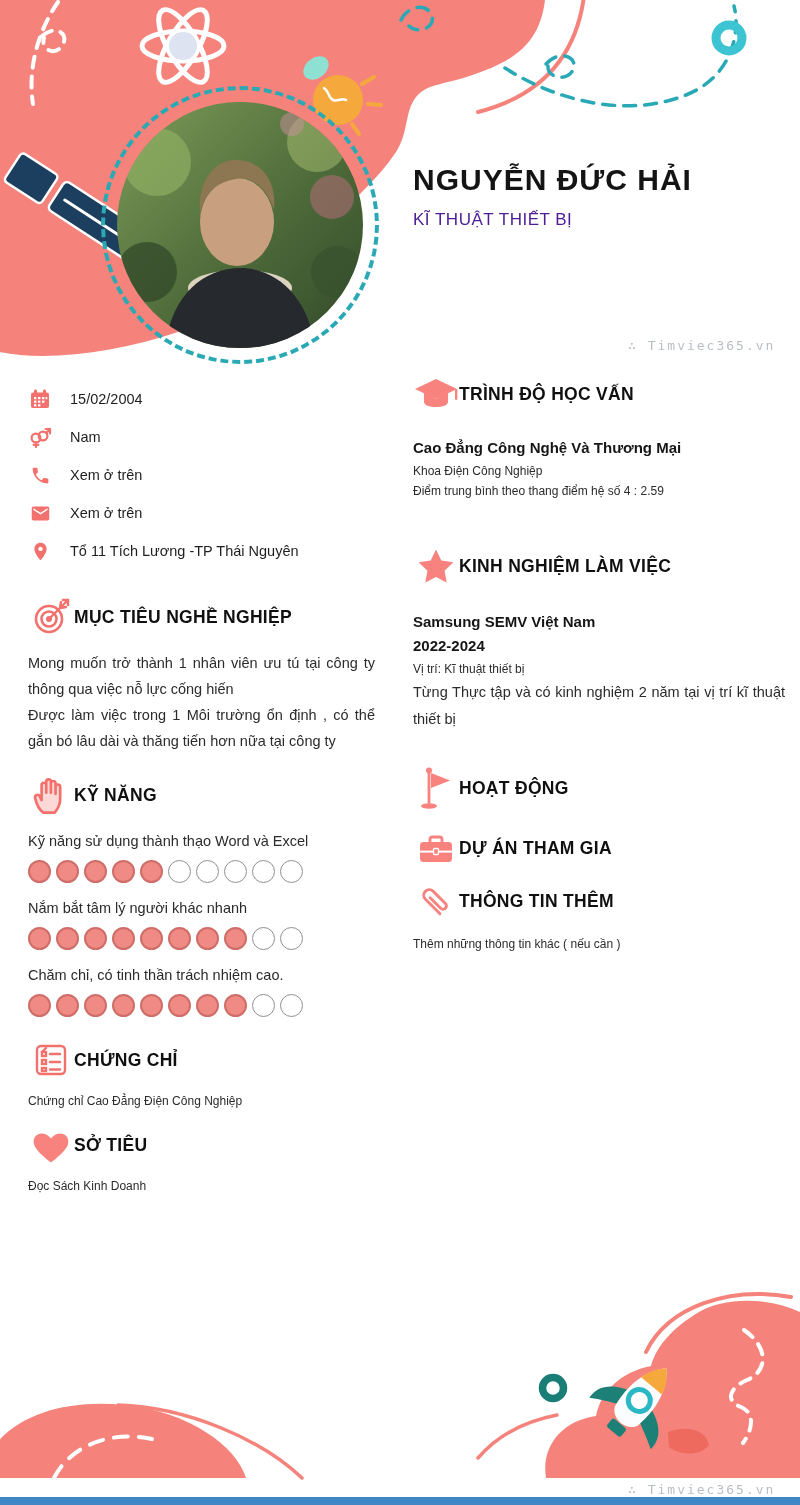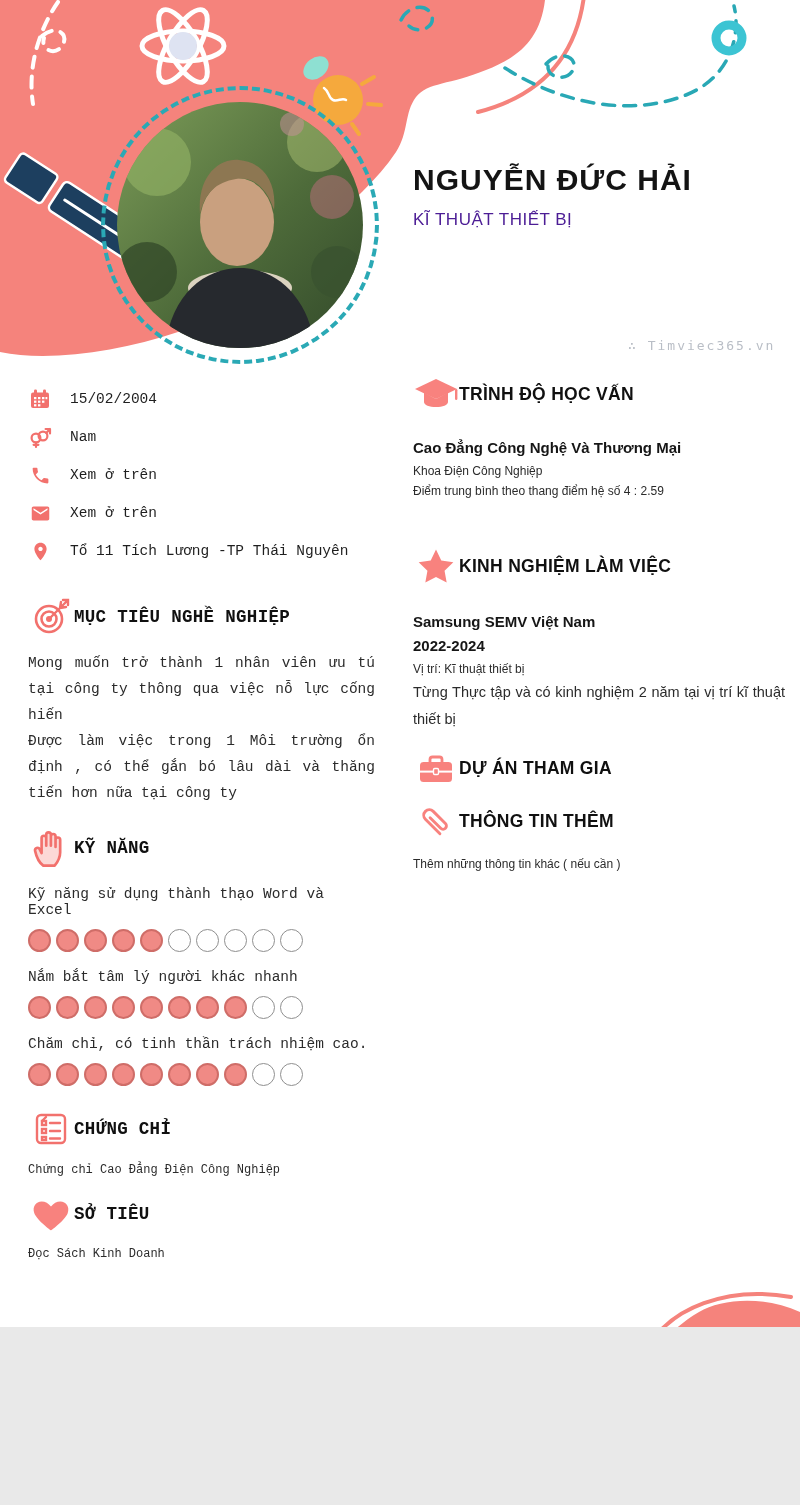--- a/index.html
+++ b/index.html
@@ -1,16 +1,16 @@
 <!DOCTYPE html>
 <html><head>
 <meta charset="utf-8">
 <style>
   html,body { margin:0; padding:0; background:#e9e9e9; }
-  .page { position:relative; width:800px; height:1327px; margin:0 auto; background:#ffffff;
+  .page { position:relative; width:800px; height:1505px; margin:0 auto; background:#ffffff;
           overflow:hidden; font-family:"Liberation Sans", sans-serif; color:#222; }
 
   
   .decor { position:absolute; left:0; pointer-events:none; }
   #header-decor { top:0; }
   #footer-decor { top:1280px; }
 
   .photo-ring { position:absolute; left:101px; top:86px; width:278px; height:278px;
                 border:4px dashed #2AA9B5; border-radius:50%; box-sizing:border-box; }
   .photo { position:absolute; left:117px; top:102px; width:246px; height:246px;
@@ -20,21 +20,21 @@
   .name-block { position:absolute; left:413px; top:163px; }
   .candidate-name { font-size:30px; font-weight:bold; color:#141414; letter-spacing:1px; }
   .candidate-title { font-size:17px; color:#4c1d95; margin-top:13px; letter-spacing:.5px; }
 
   .watermark { position:absolute; font-family:"DejaVu Sans Mono", monospace;
                font-size:13px; color:#b9bec6; letter-spacing:2px; }
   #wm-top { left:628px; top:338px; }
   #wm-bottom { left:628px; top:1482px; }
 
   
-  .left-col  { position:absolute; left:28px;  top:380px; width:347px;font-family:Liberation Mono, monospace; }
+  .left-col  { position:absolute; left:28px;  top:380px; width:347px; }
   .right-col { position:absolute; left:413px; top:376px; width:372px; }
 
   .info-row { display:flex; align-items:center; height:38px; }
   .info-icon { width:24px; display:flex; justify-content:center; flex:0 0 24px; }
   .info-text { margin-left:18px; font-size:14.5px; color:#1f1f1f; }
 
   .section-header { display:flex; align-items:center; }
   .section-icon { width:46px; flex:0 0 46px; display:flex; justify-content:center; align-items:center; }
   .section-title { font-size:17.5px; font-weight:bold; color:#101010; letter-spacing:.3px; }
 
@@ -308,20 +308,31 @@
           <path d="M18 1.5 l5 10.4 11.4 1.6 -8.3 8 2 11.3 -10.1-5.4 -10.1 5.4 2-11.3 -8.3-8 11.4-1.6 z"></path>
         </svg>
       </span>
       <span class="section-title">KINH NGHIỆM LÀM VIỆC</span>
     </div>
     <div class="bold-line mt24">Samsung SEMV Việt Nam</div>
     <div class="bold-line">2022-2024</div>
     <div class="line">Vị trí: Kĩ thuật thiết bị</div>
     <p class="para">Từng Thực tập  và có kinh nghiệm 2 năm tại vị trí kĩ thuật thiết bị</p>
 
+    <div class="section-header mt34">
+      <span class="section-icon">
+        <svg width="34" height="46" viewBox="0 0 34 46" fill="#F8827E">
+          <circle cx="10" cy="4.5" r="3"></circle>
+          <rect x="8.6" y="5" width="2.8" height="33" rx="1.4"></rect>
+          <polygon points="12,7 31,14.5 12,22"></polygon>
+          <ellipse cx="10" cy="40" rx="8" ry="2.8"></ellipse>
+        </svg>
+      </span>
+      <span class="section-title">HOẠT ĐỘNG</span>
+    </div>
 
     <div class="section-header mt20">
       <span class="section-icon">
         <svg width="38" height="34" viewBox="0 0 38 34">
           <path d="M13,11 V7.5 a2.5,2.5 0 0 1 2.5,-2.5 h7 a2.5,2.5 0 0 1 2.5,2.5 V11" fill="none" stroke="#F8827E" stroke-width="2.8"></path>
           <rect x="3" y="10" width="32" height="20" rx="3.5" fill="#F8827E"></rect>
           <rect x="3" y="18.6" width="32" height="2" fill="#ffffff"></rect>
           <rect x="16.5" y="16.5" width="5" height="6" rx="1.2" fill="#F8827E" stroke="#ffffff" stroke-width="1.4"></rect>
         </svg>
       </span>

